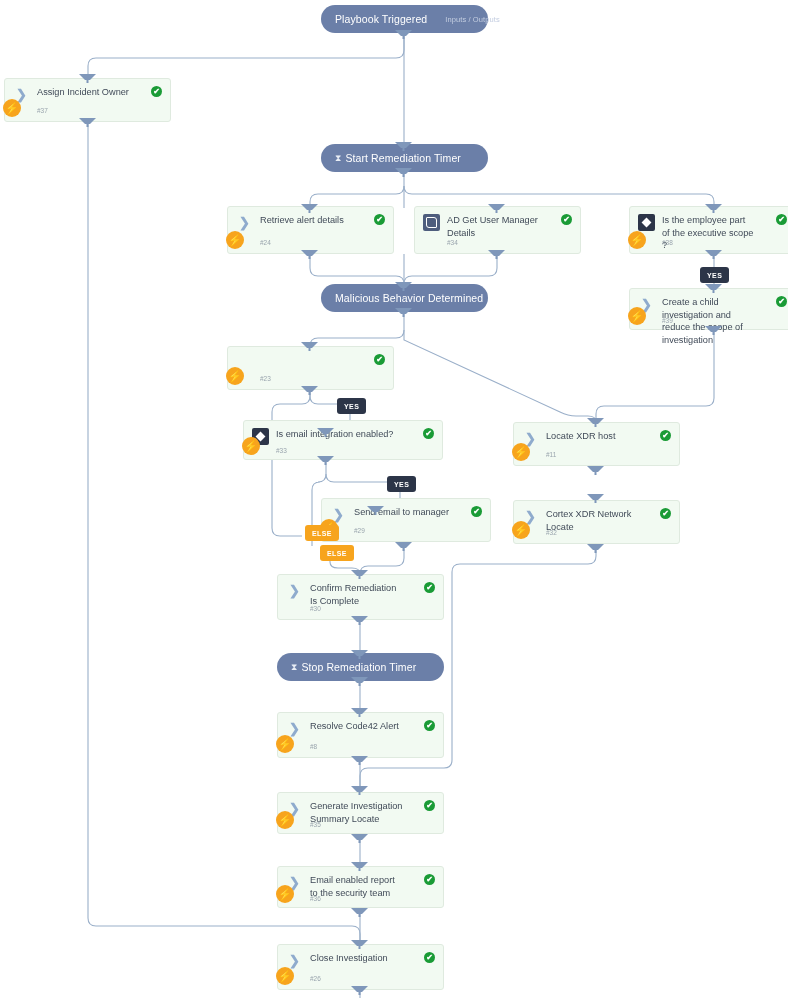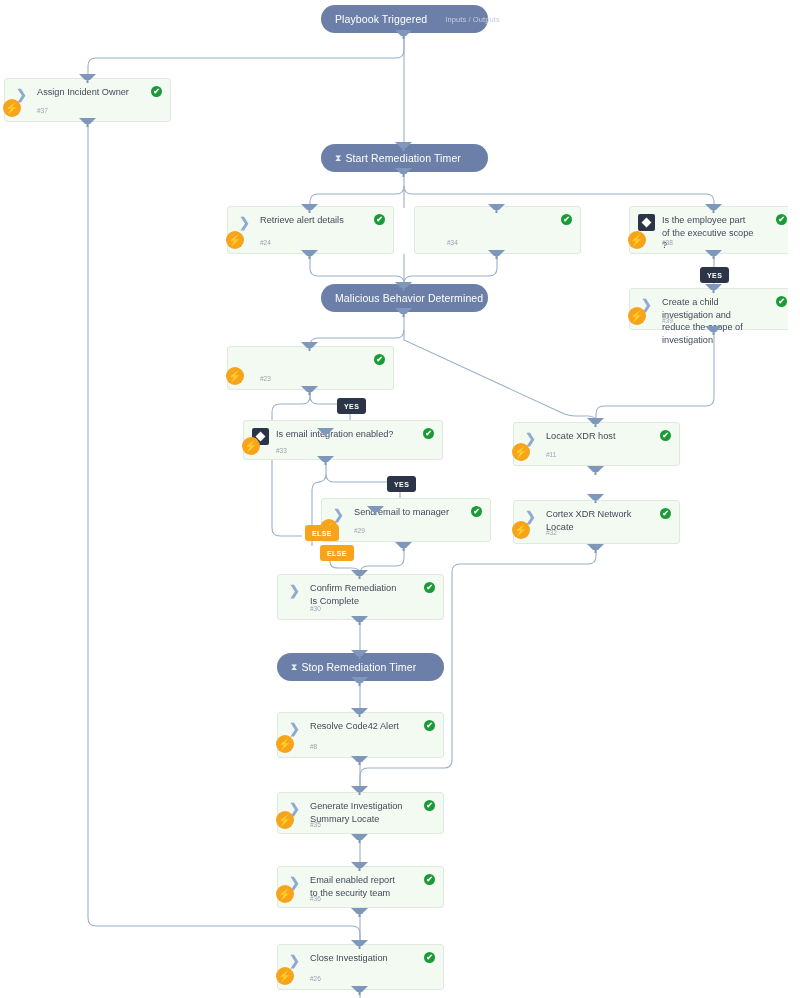--- a/index.html
+++ b/index.html
@@ -503,20 +503,26 @@
       <span class="card-title">Retrieve alert details</span>
     </div>
     <span class="status-check">✔</span>
     <div class="card-bottom">
       <span class="bolt">⚡</span>
       <span class="card-id">#24</span>
     </div>
   </div>
 
   <div class="card no-bolt" style="left:414px;top:206px;width:167px;height:48px;">
+    <div class="card-top">
+      <span class="type-icon icon-section">
+          <span class="sect"></span>
+        </span>
+      <span class="card-title">AD Get User Manager Details</span>
+    </div>
     <span class="status-check">✔</span>
     <div class="card-bottom">
       <span class="card-id">#34</span>
     </div>
   </div>
 
   <div class="card" style="left:629px;top:206px;width:167px;height:48px;">
     <div class="card-top">
       <span class="type-icon icon-condition">
           <span class="diamond"></span>

